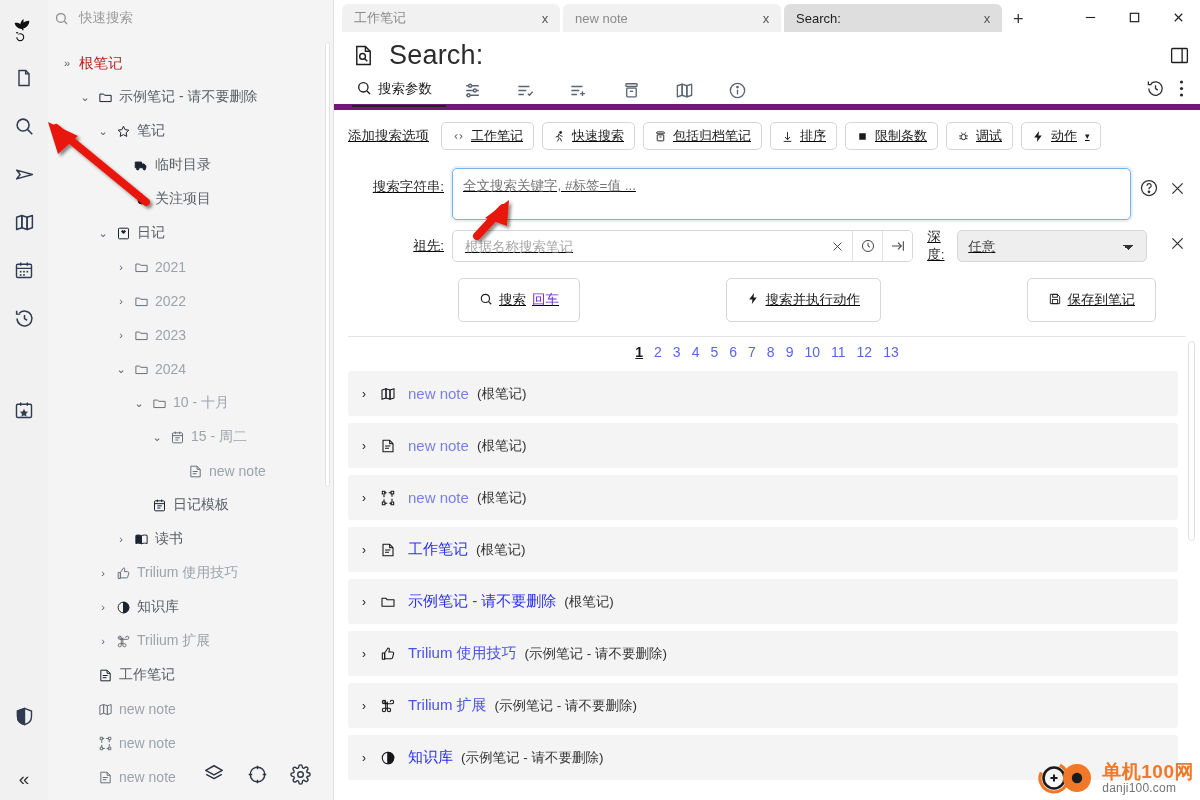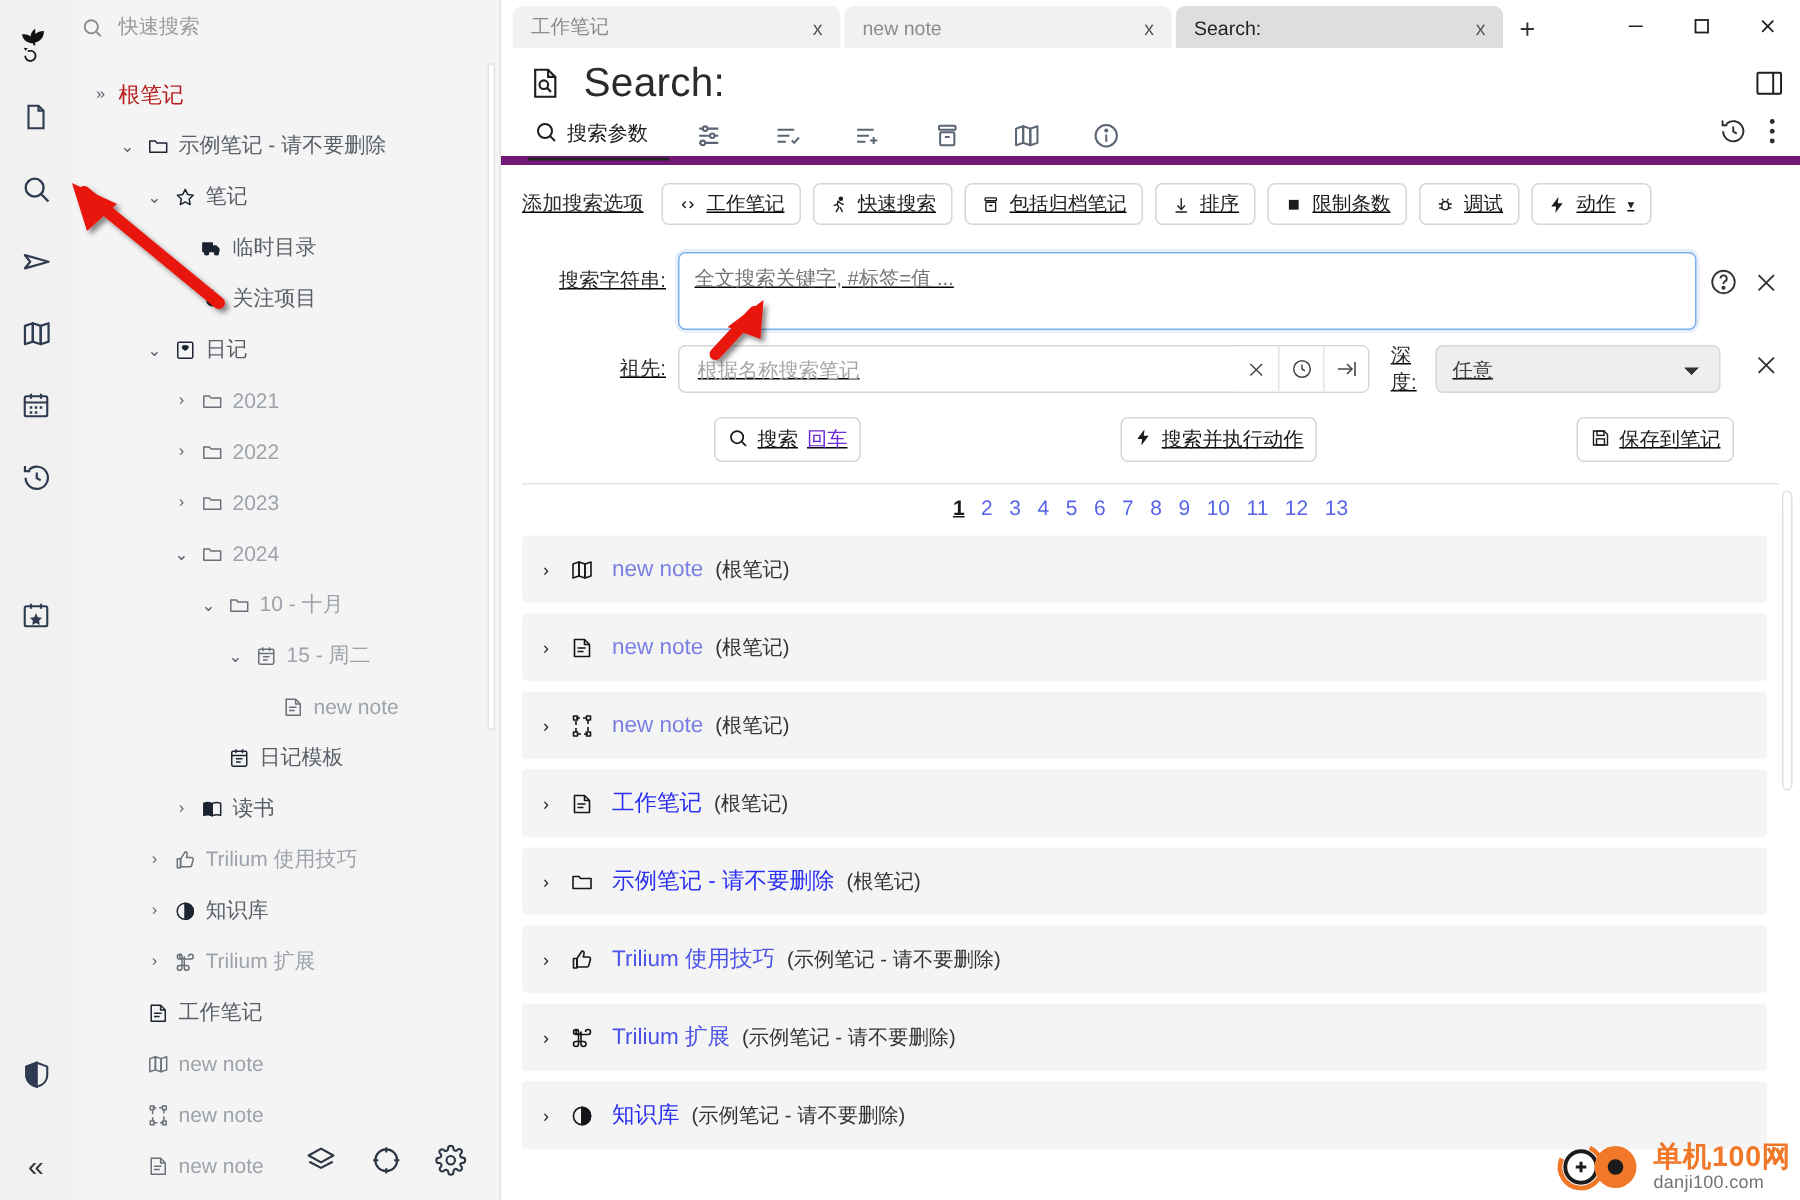--- a/index.html
+++ b/index.html
@@ -249,25 +249,24 @@
     background-repeat: no-repeat;
   }
 
   .act-row {
     display: flex; align-items: center;
     margin-top: 14px; padding: 0 30px 0 110px;
     gap: 0;
   }
   .act-btn {
     display: flex; align-items: center; gap: 6px;
-    height: 30px; padding: 0 8px;
+    height: 44px; padding: 0 20px;
     border: 1px solid #d6d6d6; border-radius: 5px;
     background: #fff; font-size: 13.5px; color: #1b1b1b;
     white-space: nowrap;
-    margin-left: 18px;
   }
   .act-btn .kbd { color: #6d28d9; }
   .act-sp { flex: 1 1 auto; }
 
   .sep { height: 1px; background: #e4e4e4; margin: 14px 0 0 0; }
 
   
   .results-wrap {
     flex: 1 1 auto;
     position: relative;

